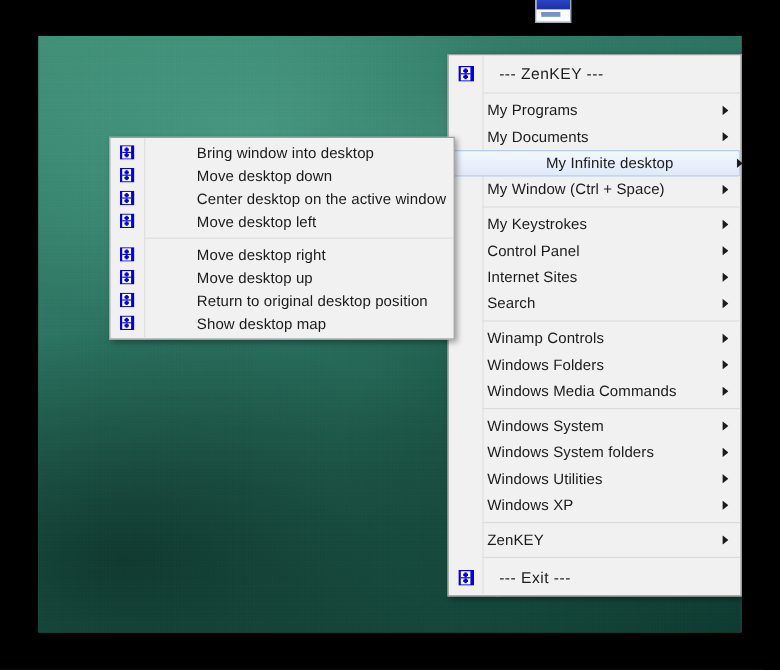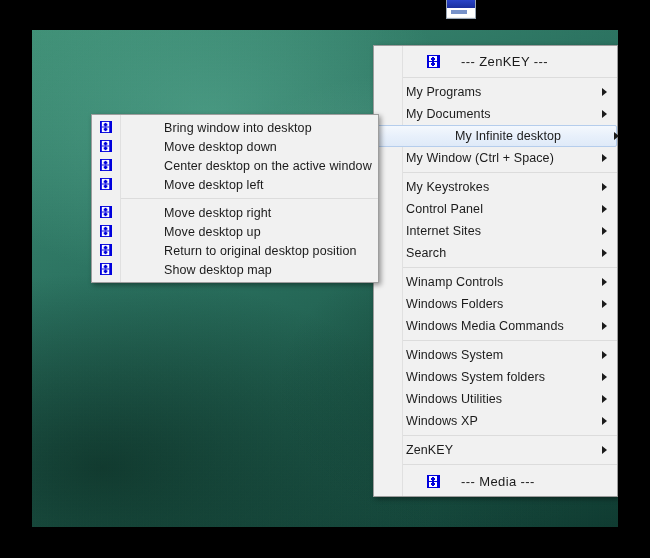--- a/index.html
+++ b/index.html
@@ -147,21 +147,20 @@
   }
 
   .menu-title {
     position: relative;
     display: flex;
     align-items: center;
     height: 26px;
     font-size: 13px;
     letter-spacing: 0.4px;
     cursor: default;
-    margin-left: 45px;
   }
   .menu-title .mi-icon { width: 28px; min-width: 28px; display:flex; align-items:center; justify-content:center; }
   .menu-title .mi-label { padding-left: 14px; }
 
   
   .zk-icon {
     width: 13px;
     height: 13px;
     position: relative;
     display: block;
@@ -400,21 +399,21 @@
           <rect x="0" y="0" width="13" height="13" fill="#0000dd"></rect>
           <rect x="2" y="1" width="8" height="11" fill="#ffffff"></rect>
           <rect x="2" y="6" width="8" height="1" fill="#0000dd"></rect>
           <rect x="5" y="2" width="2" height="4" fill="#0000dd"></rect>
           <rect x="4" y="3" width="4" height="2" fill="#0000dd"></rect>
           <rect x="5" y="7" width="2" height="4" fill="#0000dd"></rect>
           <rect x="4" y="8" width="4" height="2" fill="#0000dd"></rect>
         </svg>
       </span>
     </span>
-    <span class="mi-label">---  Media  ---</span>
+    <span class="mi-label">---  Exit  ---</span>
   </div>
 </div>
 
 <div class="menu-panel" id="sub-menu">
   <div class="menu-gutter"></div>
 
   <div>
     <div class="menu-item">
       <span class="mi-icon">
         <span class="zk-icon">

